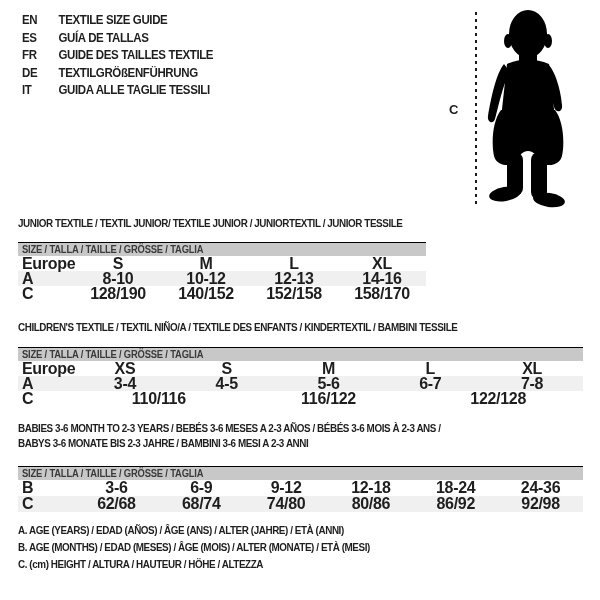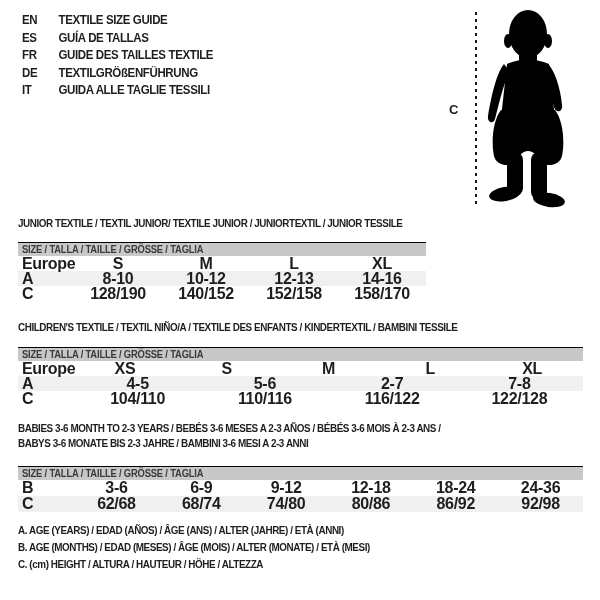--- a/index.html
+++ b/index.html
@@ -126,28 +126,28 @@
     <div class="trow">
       <span class="tlabel">Europe</span>
       <span class="tcell">XS</span>
       <span class="tcell">S</span>
       <span class="tcell">M</span>
       <span class="tcell">L</span>
       <span class="tcell">XL</span>
     </div>
     <div class="trow alt">
       <span class="tlabel">A</span>
+      <span class="tcell">3-4</span>
       <span class="tcell">4-5</span>
       <span class="tcell">5-6</span>
-      <span class="tcell">2-7</span>
+      <span class="tcell">6-7</span>
       <span class="tcell">7-8</span>
     </div>
     <div class="trow">
       <span class="tlabel">C</span>
-      <span class="tcell">104/110</span>
       <span class="tcell">110/116</span>
       <span class="tcell">116/122</span>
       <span class="tcell">122/128</span>
     </div>
   </div>
 
   <div class="section-title title-babies">
     <div>BABIES 3-6 MONTH TO 2-3 YEARS / BEBÉS 3-6 MESES A 2-3 AÑOS / BÉBÉS 3-6 MOIS À 2-3 ANS /</div>
     <div>BABYS 3-6 MONATE BIS 2-3 JAHRE / BAMBINI 3-6 MESI A 2-3 ANNI</div>
   </div>

